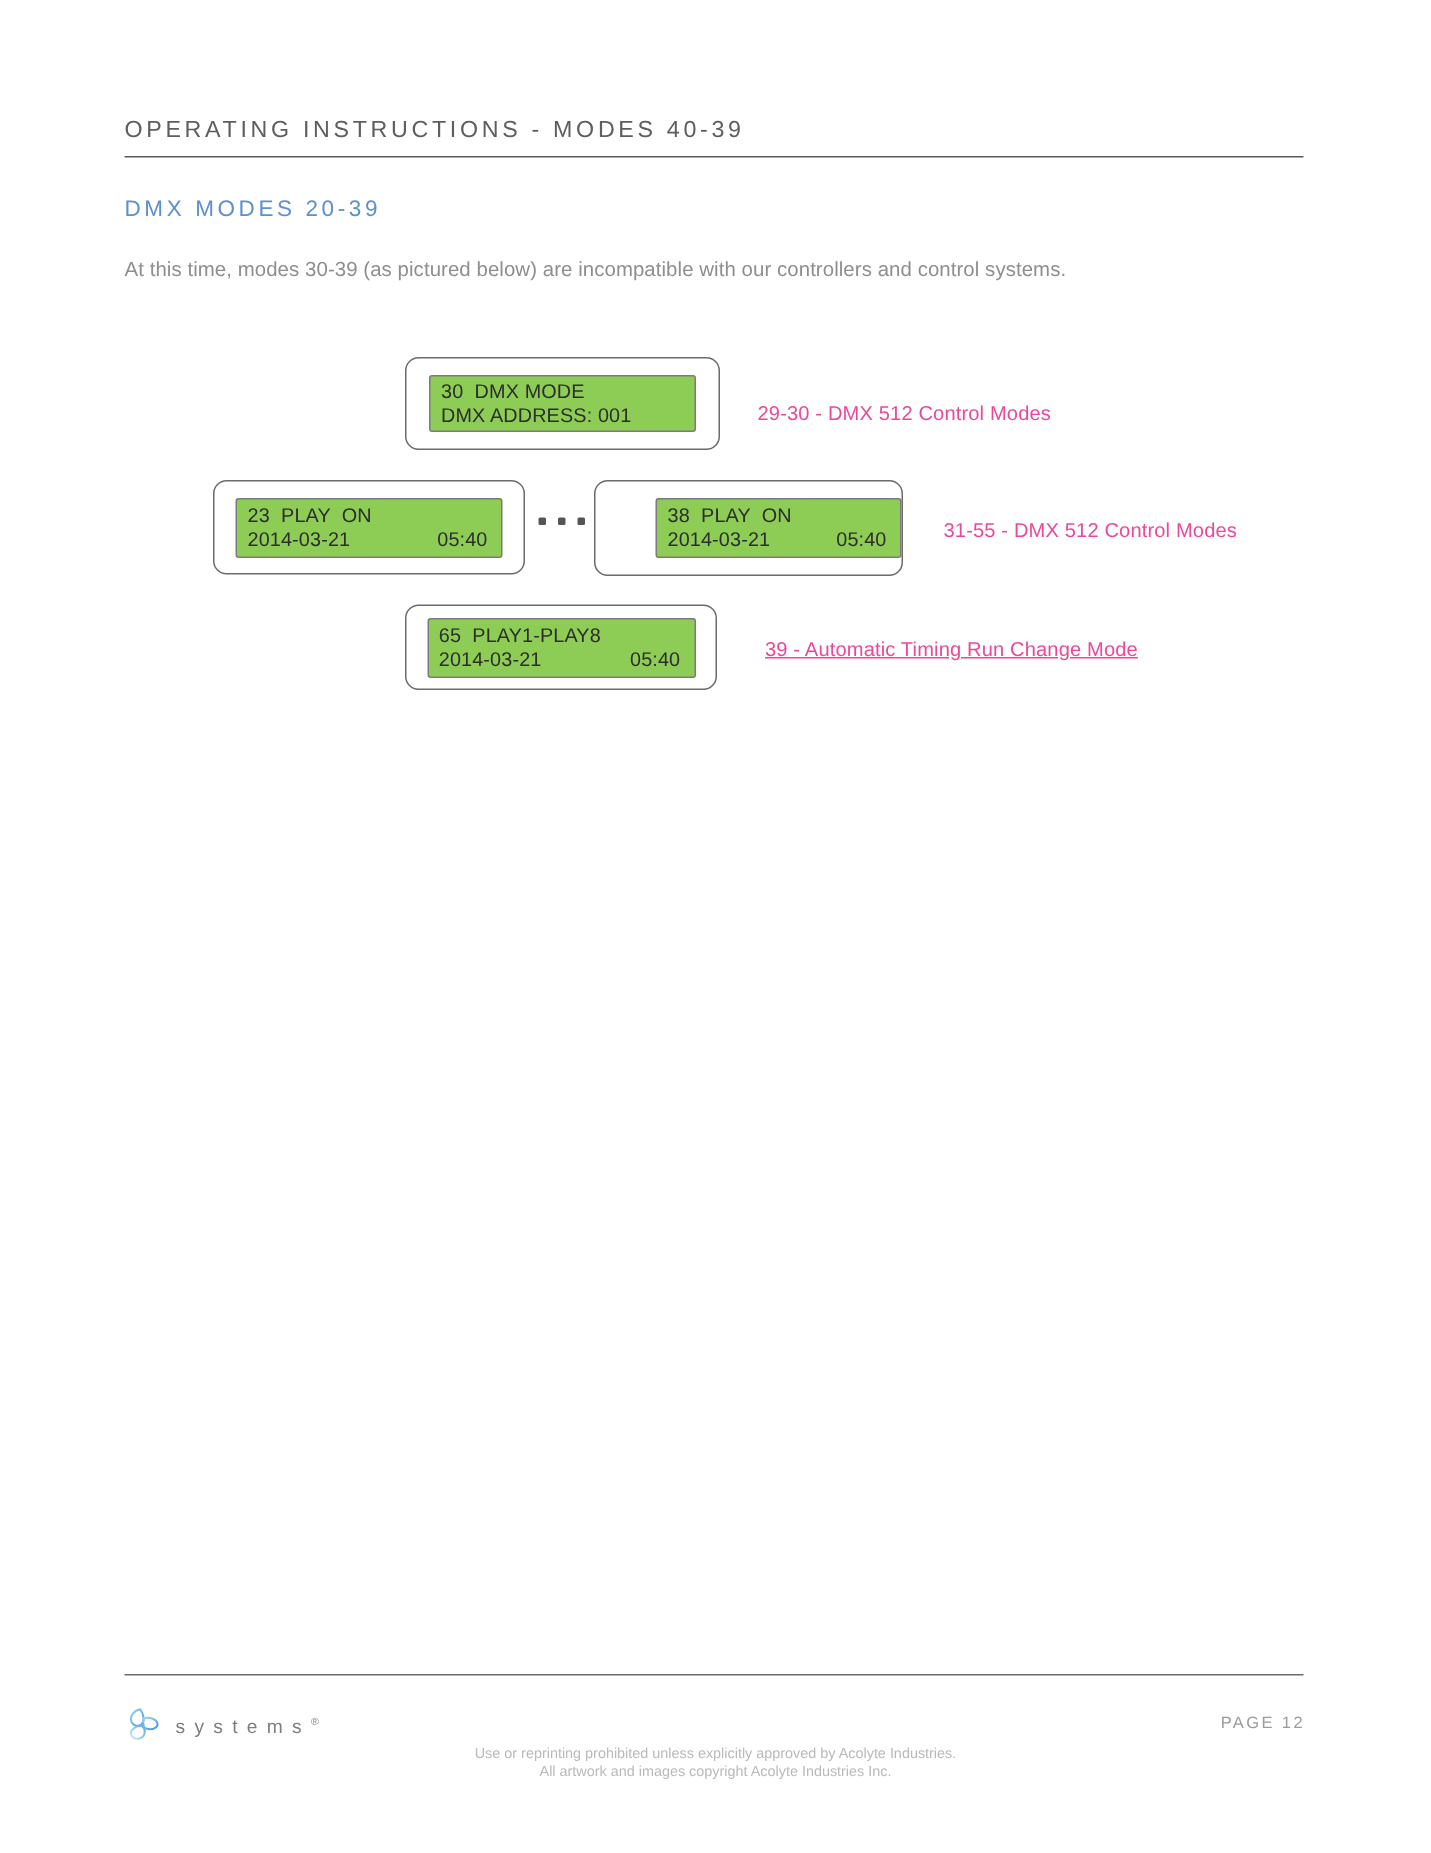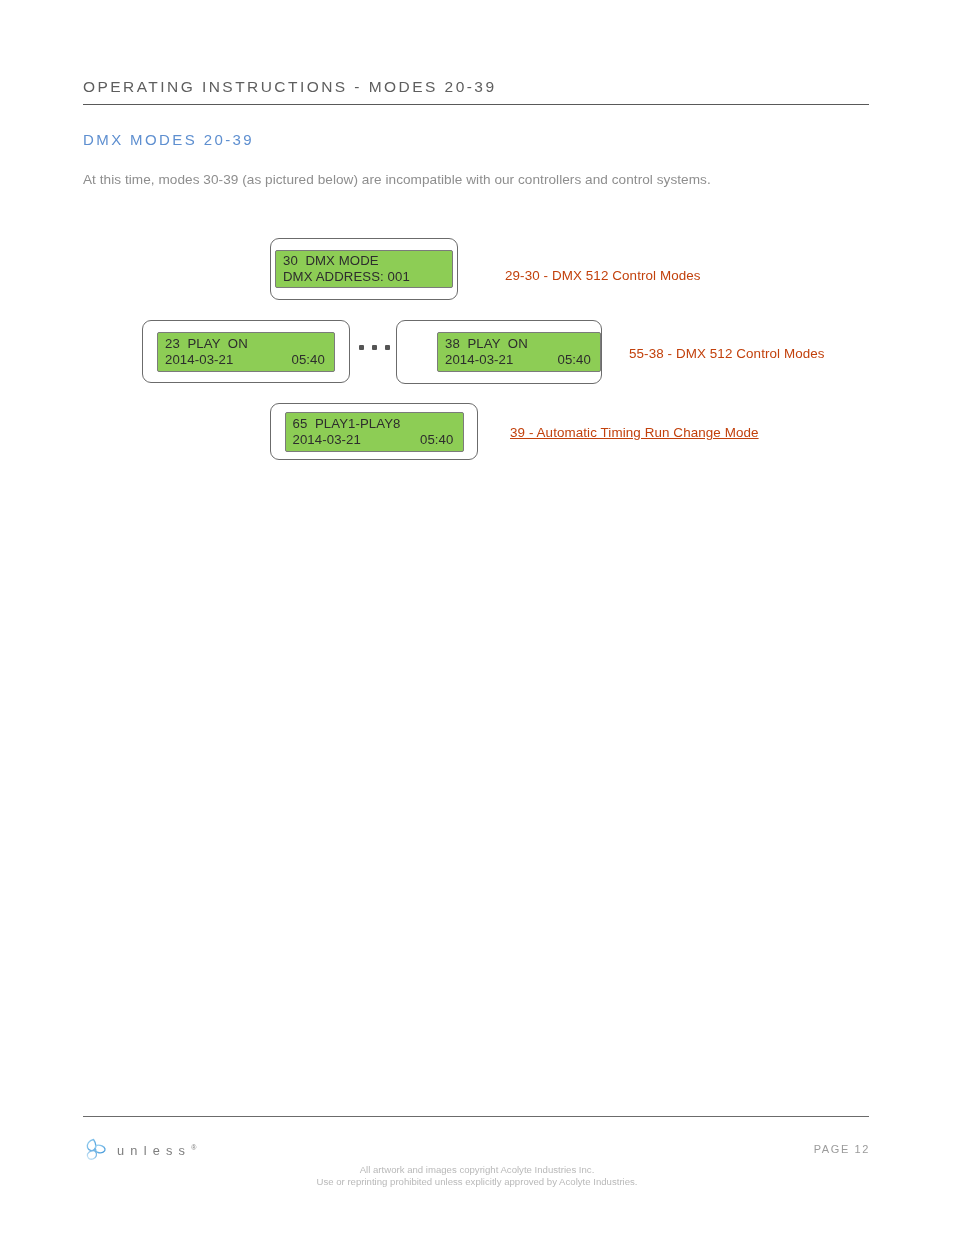--- a/index.html
+++ b/index.html
@@ -94,21 +94,21 @@
     white-space: pre;
     letter-spacing: 0.1px;
     display: flex;
     justify-content: space-between;
   }
   .lcd-line .right {
     padding-right: 2px;
   }
 
   
-  #device-30 { left: 270px; top: 238px; width: 188px; height: 62px; }
+  #device-30 { left: 270px; top: 238px; width: 210px; height: 62px; }
   #device-30 .lcd-inner { width: 178px; height: 38px; }
 
   
   #device-31 { left: 142px; top: 320px; width: 208px; height: 63px; }
   #device-31 .lcd-inner { width: 178px; height: 40px; }
 
   
   #device-38 { left: 396px; top: 320px; width: 206px; height: 64px; padding-left: 40px; }
   #device-38 .lcd-inner { width: 176px; height: 40px; }
 
@@ -140,21 +140,21 @@
     width: 5px;
     height: 5px;
     background: #555555;
     border-radius: 1px;
   }
 
   
   .caption {
     position: absolute;
     font-size: 13.4px;
-    color: #c2410c;
+    color: #ec4899;
     white-space: nowrap;
     letter-spacing: 0.1px;
   }
   #caption-a { left: 505px; top: 268px; }
   #caption-b { left: 629px; top: 346px; }
   #caption-c { left: 510px; top: 425px; text-decoration: underline; }
 
   
   .footer-rule {
     position: absolute;
@@ -206,21 +206,21 @@
     line-height: 11.8px;
   }
   .copyright div { white-space: nowrap; }
 </style>
 </head>
 <body>
 
 <div class="page">
 
   <div class="page-header">
-    <div class="page-header-title">OPERATING INSTRUCTIONS - MODES 20-39</div>
+    <div class="page-header-title">OPERATING INSTRUCTIONS - MODES 40-39</div>
   </div>
   <div class="header-rule"></div>
 
   <div class="section-heading">DMX MODES 20-39</div>
 
   <div class="intro-text">At this time, modes 30-39 (as pictured below) are incompatible with our controllers and control systems.</div>
 
   <div class="diagram">
 
     <div class="device" id="device-30">
@@ -275,21 +275,21 @@
           <span class="right"></span>
         </div>
         <div class="lcd-line">
           <span>2014-03-21</span>
           <span class="right">05:40</span>
         </div>
       </div>
     </div>
 
     <div class="caption" id="caption-a">29-30 - DMX 512 Control Modes</div>
-    <div class="caption" id="caption-b">55-38 - DMX 512 Control Modes</div>
+    <div class="caption" id="caption-b">31-55 - DMX 512 Control Modes</div>
     <div class="caption" id="caption-c">39 - Automatic Timing Run Change Mode</div>
 
   </div>
 
   <div class="footer-rule"></div>
 
   <div class="footer-logo">
     <svg class="logo-mark" viewBox="0 0 48 48">
       <defs>
         <linearGradient id="lg1" x1="0" y1="0" x2="1" y2="1">
@@ -299,23 +299,23 @@
         <linearGradient id="lg2" x1="0" y1="1" x2="1" y2="0">
           <stop offset="0" stop-color="#cde7f7"></stop>
           <stop offset="1" stop-color="#5fa9e0"></stop>
         </linearGradient>
       </defs>
       <path d="M19 5 C10 7 5 14 7 21 C9 27 16 29 21 25 C25 21 24 12 19 5 Z" fill="none" stroke="url(#lg1)" stroke-width="2.6" stroke-linejoin="round"></path>
       <path d="M7 34 C5 41 11 46 18 44 C25 42 27 34 23 29 C19 25 11 28 7 34 Z" fill="none" stroke="url(#lg2)" stroke-width="2.6" stroke-linejoin="round"></path>
       <path d="M24 17 C33 15 41 19 42 24 C43 29 36 33 28 31 C23 30 21 23 24 17 Z" fill="none" stroke="url(#lg1)" stroke-width="2.6" stroke-linejoin="round"></path>
       <circle cx="22" cy="25" r="2.6" fill="#6fb4e8"></circle>
     </svg>
-    <div class="logo-word"><span>unless</span><sup>®</sup></div>
+    <div class="logo-word"><span>systems</span><sup>®</sup></div>
   </div>
 
   <div class="page-number">PAGE 12</div>
 
   <div class="copyright">
+    <div>Use or reprinting prohibited unless explicitly approved by Acolyte Industries.</div>
     <div>All artwork and images copyright Acolyte Industries Inc.</div>
-    <div>Use or reprinting prohibited unless explicitly approved by Acolyte Industries.</div>
   </div>
 
 </div>
 
 </body></html>

